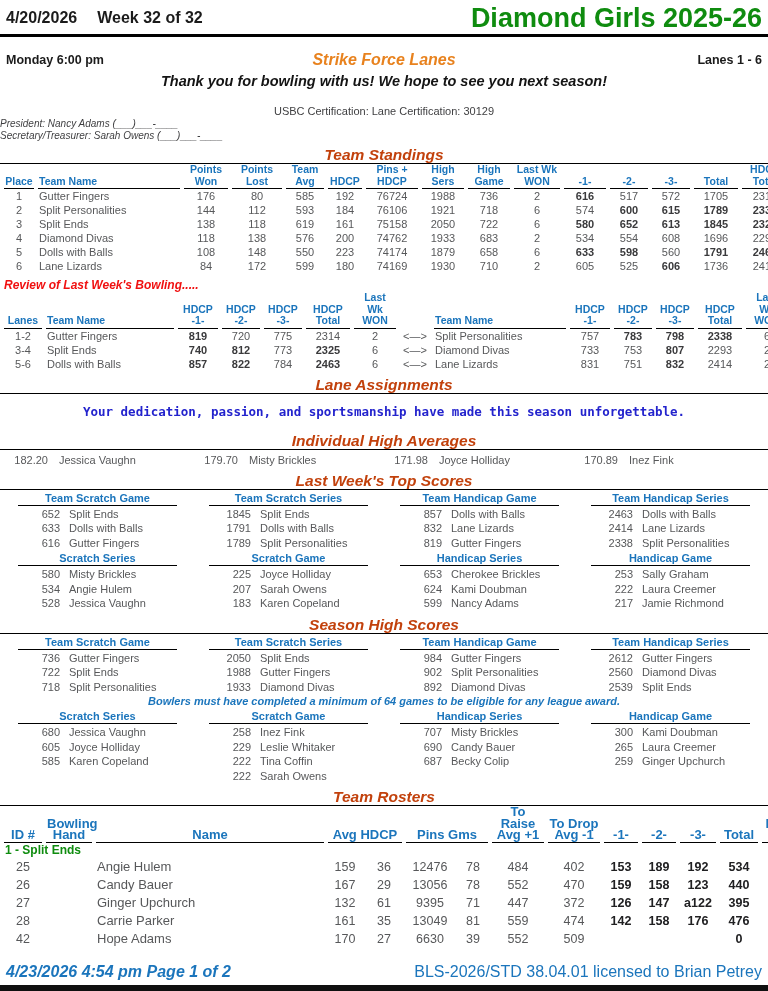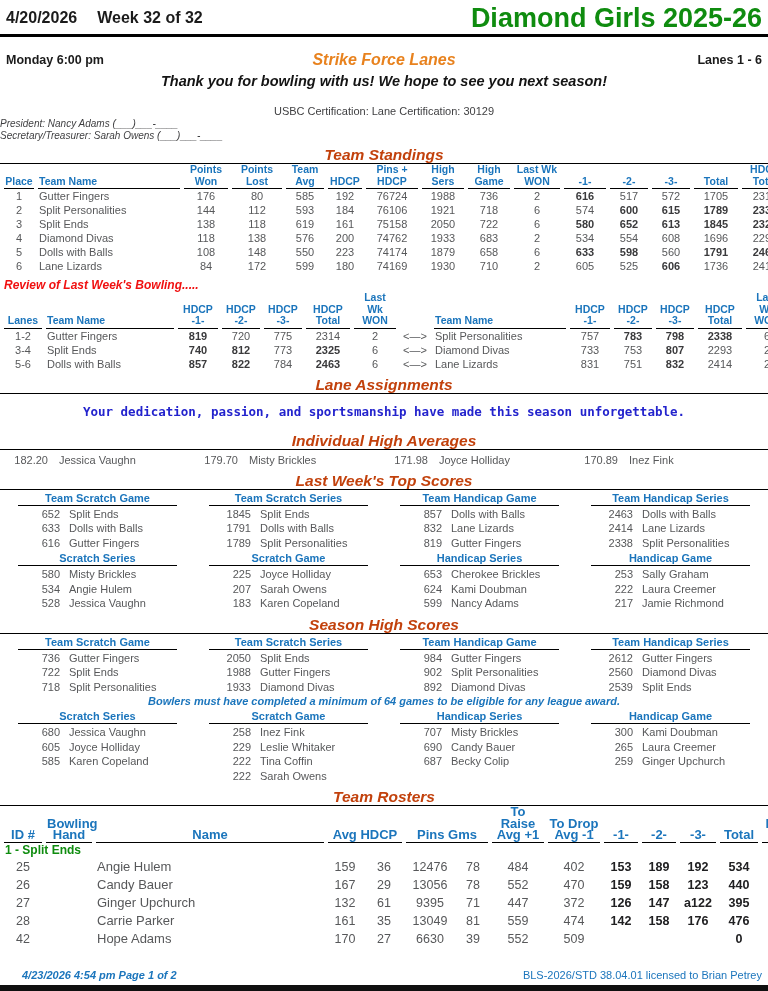--- a/index.html
+++ b/index.html
@@ -49,21 +49,21 @@
   .ename { margin-left:9px; }
 
   .note { text-align:center; font-size:11px; font-weight:bold; font-style:italic; color:#1b75bc; line-height:14px; }
 
   .roster th { font-size:13px;text-align:center; }
   .roster td { font-size:12.5px; line-height:18px; }
   .roster td.name { font-size:13px; }
   .roster td.sc { font-weight:bold; color:#202022; }
   .group td { text-align:left; font-size:12px; font-weight:bold; color:#0f8c0f; line-height:15px; }
 
-  .footer { position:absolute; left:22px; right:6px; bottom:10px; display:flex; justify-content:space-between; font-size:11px; color:#1b75bc;text-align:center; }
+  .footer { position:absolute; left:6px; right:6px; bottom:10px; display:flex; justify-content:space-between; font-size:16px; color:#1b75bc;text-align:center; }
   .footer .fl { font-weight:bold; font-style:italic; }
   .botbar { position:absolute; bottom:0; left:0; width:100%; height:6px; background:#101010; }
 </style>
 </head>
 <body>
 
 <div class="hrow1">
   <div class="hleft">
     <span>4/20/2026</span>
     <span>Week 32 of 32</span>

